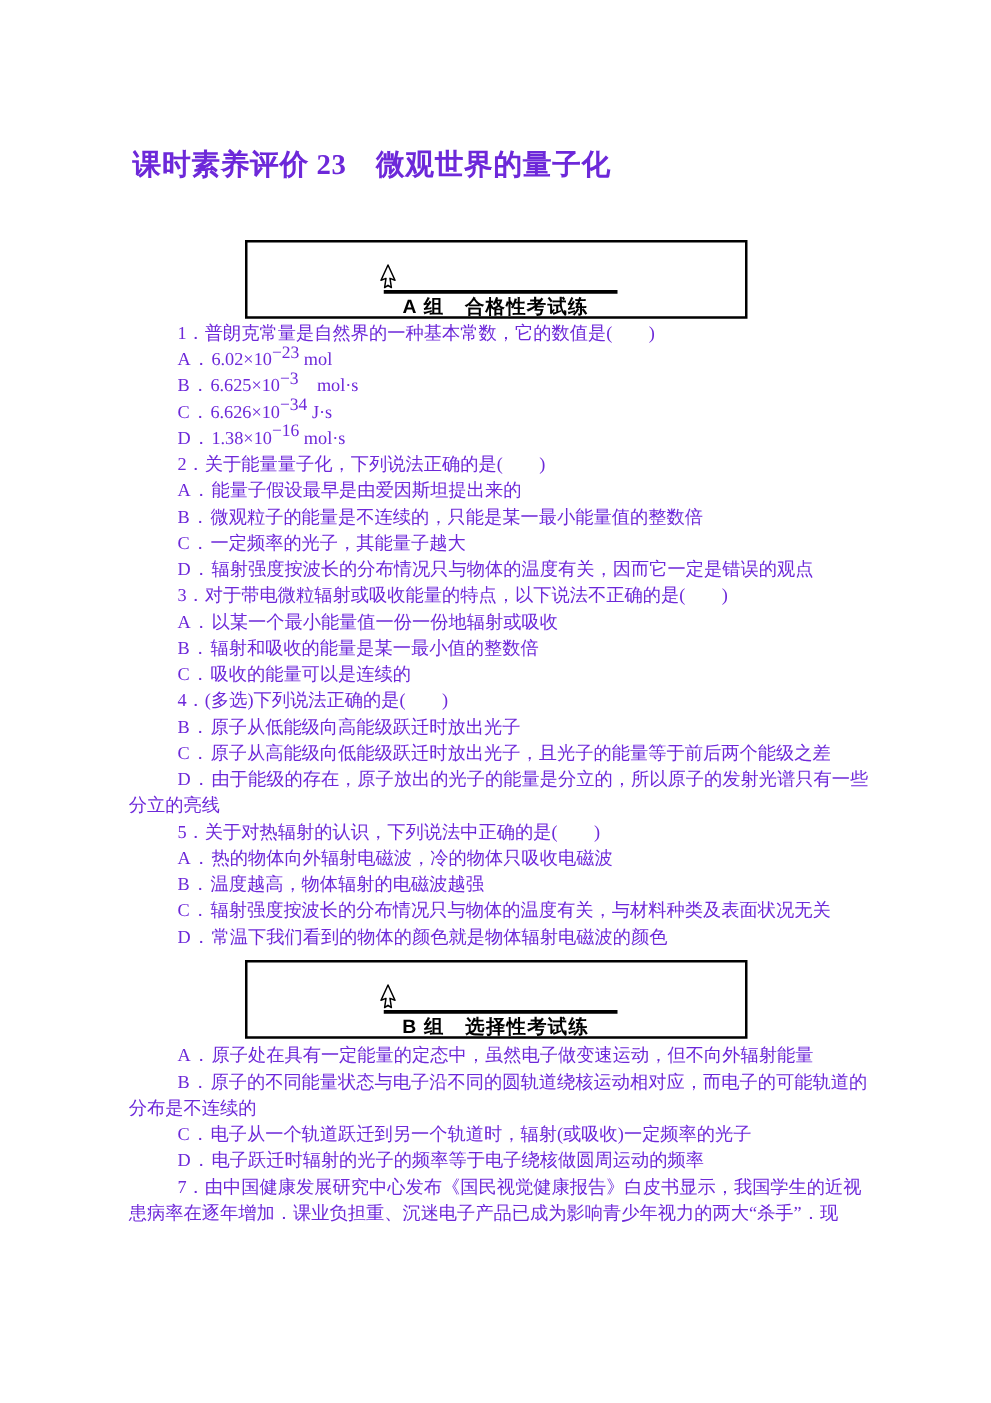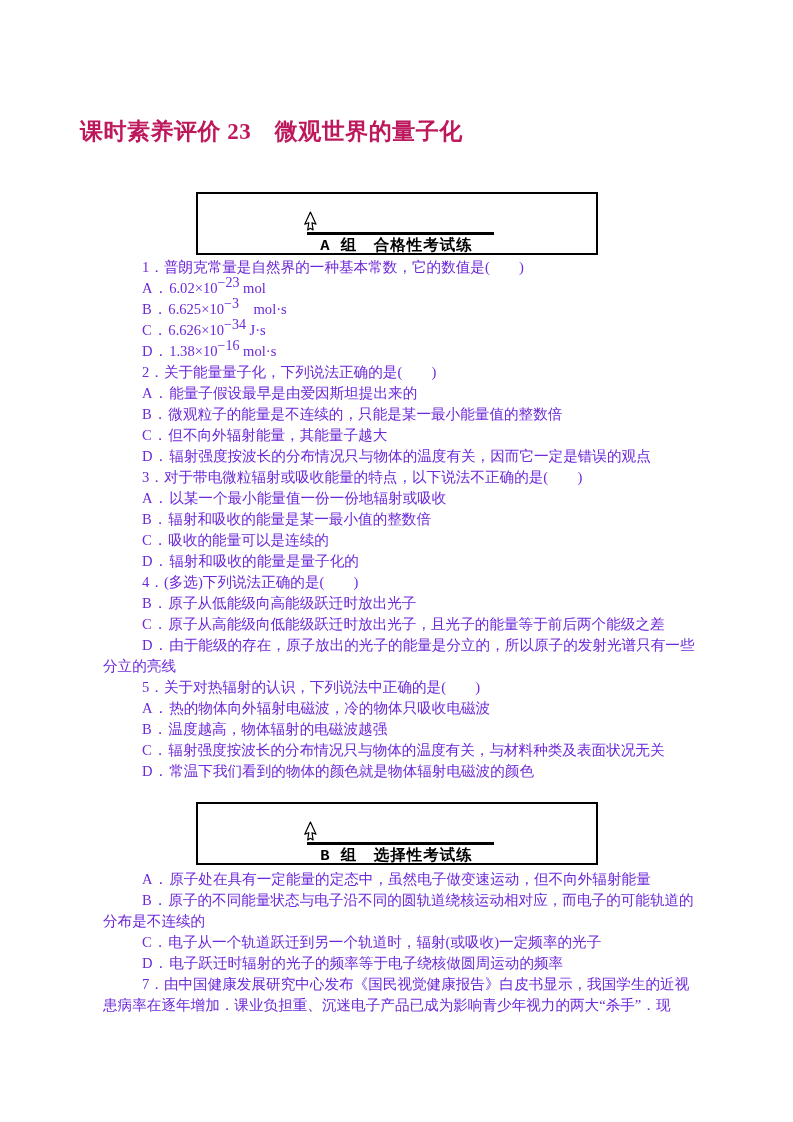--- a/index.html
+++ b/index.html
@@ -2,37 +2,37 @@
 <html><head>
 <meta charset="utf-8">
 <style>
   html, body { margin:0; padding:0; }
   body {
     width:793px; height:1122px; background:#ffffff; overflow:hidden;
     font-family:"Liberation Serif","DejaVu Serif",serif; color:#161616;
     position:relative;
   }
   .page-title {
-    margin:0; padding:116px 0 0 80px;
-    font-size:23px; line-height:32px; font-weight:bold; color:#be185d;
+    margin:0; padding:116px 0 0 106px;
+    font-size:23px; line-height:32px; font-weight:bold; color:#6d28d9;
     letter-spacing:0.5px;
   }
   .banner-box {
     width:402px; height:63px; border:2px solid #000; box-sizing:border-box;
     position:relative; background:#fff;
   }
   .banner-box.a-box { margin:44px auto 2px auto; }
-  .banner-box.b-box { margin:20px auto 4px auto; }
+  .banner-box.b-box { margin:7px auto 4px auto; }
   .banner-line {
     position:absolute; left:109px; top:38px; width:187px; height:3px; background:#000;
   }
   .cursor-icon { position:absolute; left:106px; top:17px; width:14px; height:21px; }
   .banner-label {
     position:absolute; left:0; top:41px; width:100%; text-align:center;
-    font-family:Liberation Mono, monospace;
+    font-family:Liberation Sans, sans-serif;
     font-weight:bold; font-size:15.5px; color:#000; letter-spacing:1px;
   }
   .content {
     padding:0 94px 0 103px;
     font-size:14.6px; line-height:21px; color:#6d28d9;
   }
   .line { margin:0; text-indent:39px; }
   .opt-label { letter-spacing:1px; }
   sup { font-size:14px; line-height:0; }
 </style>
@@ -55,28 +55,27 @@
 
   <p class="line"><span>1．</span><span>普朗克常量是自然界的一种基本常数，它的数值是(　　)</span></p>
   <p class="line"><span class="opt-label">A．</span><span>6.02×10</span><sup>−23</sup><span> mol</span></p>
   <p class="line"><span class="opt-label">B．</span><span>6.625×10</span><sup>−3</sup><span>　mol·s</span></p>
   <p class="line"><span class="opt-label">C．</span><span>6.626×10</span><sup>−34</sup><span> J·s</span></p>
   <p class="line"><span class="opt-label">D．</span><span>1.38×10</span><sup>−16</sup><span> mol·s</span></p>
 
   <p class="line"><span>2．</span><span>关于能量量子化，下列说法正确的是(　　)</span></p>
   <p class="line"><span class="opt-label">A．</span><span>能量子假设最早是由爱因斯坦提出来的</span></p>
   <p class="line"><span class="opt-label">B．</span><span>微观粒子的能量是不连续的，只能是某一最小能量值的整数倍</span></p>
-  <p class="line"><span class="opt-label">C．</span><span>但不向外辐射能量，其能量子越大</span></p>
+  <p class="line"><span class="opt-label">C．</span><span>一定频率的光子，其能量子越大</span></p>
   <p class="line"><span class="opt-label">D．</span><span>辐射强度按波长的分布情况只与物体的温度有关，因而它一定是错误的观点</span></p>
 
   <p class="line"><span>3．</span><span>对于带电微粒辐射或吸收能量的特点，以下说法不正确的是(　　)</span></p>
   <p class="line"><span class="opt-label">A．</span><span>以某一个最小能量值一份一份地辐射或吸收</span></p>
   <p class="line"><span class="opt-label">B．</span><span>辐射和吸收的能量是某一最小值的整数倍</span></p>
   <p class="line"><span class="opt-label">C．</span><span>吸收的能量可以是连续的</span></p>
-  <p class="line"><span class="opt-label">D．</span><span>辐射和吸收的能量是量子化的</span></p>
 
   <p class="line"><span>4．</span><span>(多选)下列说法正确的是(　　)</span></p>
   <p class="line"><span class="opt-label">B．</span><span>原子从低能级向高能级跃迁时放出光子</span></p>
   <p class="line"><span class="opt-label">C．</span><span>原子从高能级向低能级跃迁时放出光子，且光子的能量等于前后两个能级之差</span></p>
   <p class="line"><span class="opt-label">D．</span><span>由于能级的存在，原子放出的光子的能量是分立的，所以原子的发射光谱只有一些分立的亮线</span></p>
 
   <p class="line"><span>5．</span><span>关于对热辐射的认识，下列说法中正确的是(　　)</span></p>
   <p class="line"><span class="opt-label">A．</span><span>热的物体向外辐射电磁波，冷的物体只吸收电磁波</span></p>
   <p class="line"><span class="opt-label">B．</span><span>温度越高，物体辐射的电磁波越强</span></p>
   <p class="line"><span class="opt-label">C．</span><span>辐射强度按波长的分布情况只与物体的温度有关，与材料种类及表面状况无关</span></p>

